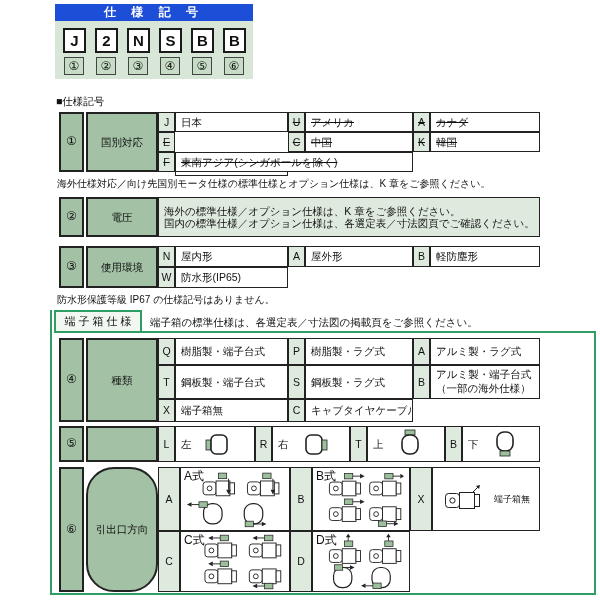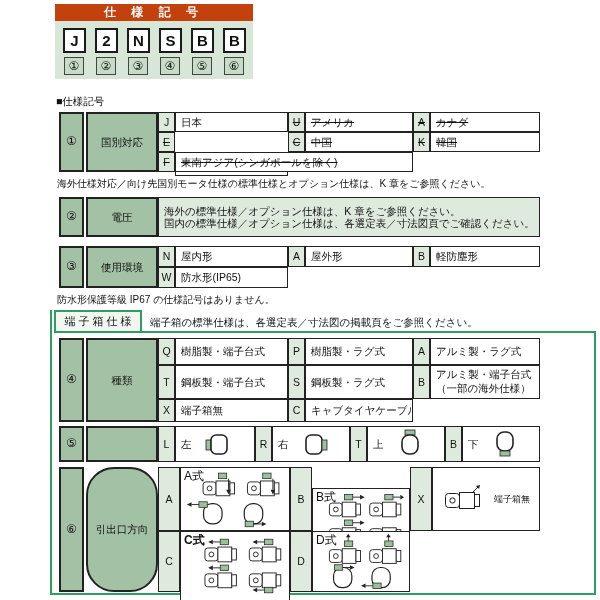--- a/index.html
+++ b/index.html
@@ -37,21 +37,21 @@
         <circle cx="7.5" cy="12.5" r="2.6" fill="#fff" stroke="#222"></circle>
         <rect x="14.5" y="4.5" width="15" height="16" fill="#fff" stroke="#222"></rect>
         <rect x="29.5" y="6.5" width="5" height="12" fill="#fff" stroke="#222"></rect>
       </g>
       <g id="mend">
         <rect x="1" y="1" width="20" height="22" rx="9" fill="#fff" stroke="#222" stroke-width="1.3"></rect>
       </g>
     </defs>
   </svg>
 
-  <div class="abs" style="left:55px;top:4px;width:198px;height:17px;background:#c2410c;color:#fff;
+  <div class="abs" style="left:55px;top:4px;width:198px;height:17px;background:#1d4ed8;color:#fff;
               display:flex;align-items:center;justify-content:center;font-size:12px;letter-spacing:6px;font-weight:bold;">
     <span>仕 様 記 号</span>
   </div>
   <div class="abs" style="left:55px;top:21px;width:198px;height:58px;background:#d8e6d8;"></div>
 
   <div class="codebox" style="left:63px;top:28px;">J</div>
   <div class="codebox" style="left:95px;top:28px;">2</div>
   <div class="codebox" style="left:127px;top:28px;">N</div>
   <div class="codebox" style="left:159px;top:28px;">S</div>
   <div class="codebox" style="left:191px;top:28px;">B</div>
@@ -207,21 +207,21 @@
         <rect x="14" y="33" width="9" height="6" fill="#9cc09c" stroke="#222" stroke-width="0.8"></rect>
       <path d="M14 36 H6" stroke="#222"></path>
         <path d="M6 33.5 L6 38.5 L1 36 Z" fill="#222"></path>
       <use href="#mend" x="62" y="34"></use>
         <rect x="64" y="54" width="9" height="6" fill="#9cc09c" stroke="#222" stroke-width="0.8"></rect>
       <path d="M73 57 H82" stroke="#222"></path>
         <path d="M82 54.5 L82 59.5 L87 57 Z" fill="#222"></path>
     </svg>
   </div>
   <div class="cell center bg-l" style="left:290px;top:467px;width:22px;height:64px;">B</div>
-  <div class="cell" style="left:312px;top:488px;width:98px;height:64px;">
+  <div class="cell" style="left:312px;top:467px;width:98px;height:64px;">
     <span class="dlabel">B式</span>
     <svg width="94" height="60" viewBox="0 0 94 60">
       <use href="#mside" x="12" y="6"></use>
         <rect x="29" y="2" width="9" height="6" fill="#9cc09c" stroke="#222" stroke-width="0.8"></rect>
       <path d="M38 5 H46" stroke="#222"></path>
         <path d="M46 2.5 L46 7.5 L51 5 Z" fill="#222"></path>
       <use href="#mside" x="56" y="6"></use>
         <rect x="73" y="2" width="9" height="6" fill="#9cc09c" stroke="#222" stroke-width="0.8"></rect>
       <path d="M82 5 H90" stroke="#222"></path>
         <path d="M90 2.5 L90 7.5 L94 5 Z" fill="#222"></path>
@@ -239,21 +239,21 @@
   <div class="cell" style="left:432px;top:467px;width:108px;height:64px;gap:10px;justify-content:center;">
     <svg width="42" height="28" viewBox="0 0 42 28">
       <use href="#mside" x="3" y="3"></use>
       <path d="M36 2 L30 8" stroke="#222"></path>
         <path d="M34 1 L38 0 L37 4 Z" fill="#222"></path>
     </svg>
     <span style="font-size:9px;">端子箱無</span>
   </div>
 
   <div class="cell center bg-l" style="left:158px;top:531px;width:22px;height:61px;">C</div>
-  <div class="cell" style="left:180px;top:531px;width:110px;height:70px;font-weight:bold;">
+  <div class="cell" style="left:180px;top:531px;width:110px;height:61px;">
     <span class="dlabel">C式</span>
     <svg width="106" height="58" viewBox="0 0 106 58">
       <use href="#mside" x="20" y="4"></use>
         <rect x="37" y="0" width="9" height="6" fill="#9cc09c" stroke="#222" stroke-width="0.8"></rect>
       <path d="M37 3 H29" stroke="#222"></path>
         <path d="M29 0.5 L29 5.5 L24 3 Z" fill="#222"></path>
       <use href="#mside" x="68" y="4"></use>
         <rect x="85" y="0" width="9" height="6" fill="#9cc09c" stroke="#222" stroke-width="0.8"></rect>
       <path d="M85 3 H77" stroke="#222"></path>
         <path d="M77 0.5 L77 5.5 L72 3 Z" fill="#222"></path>

